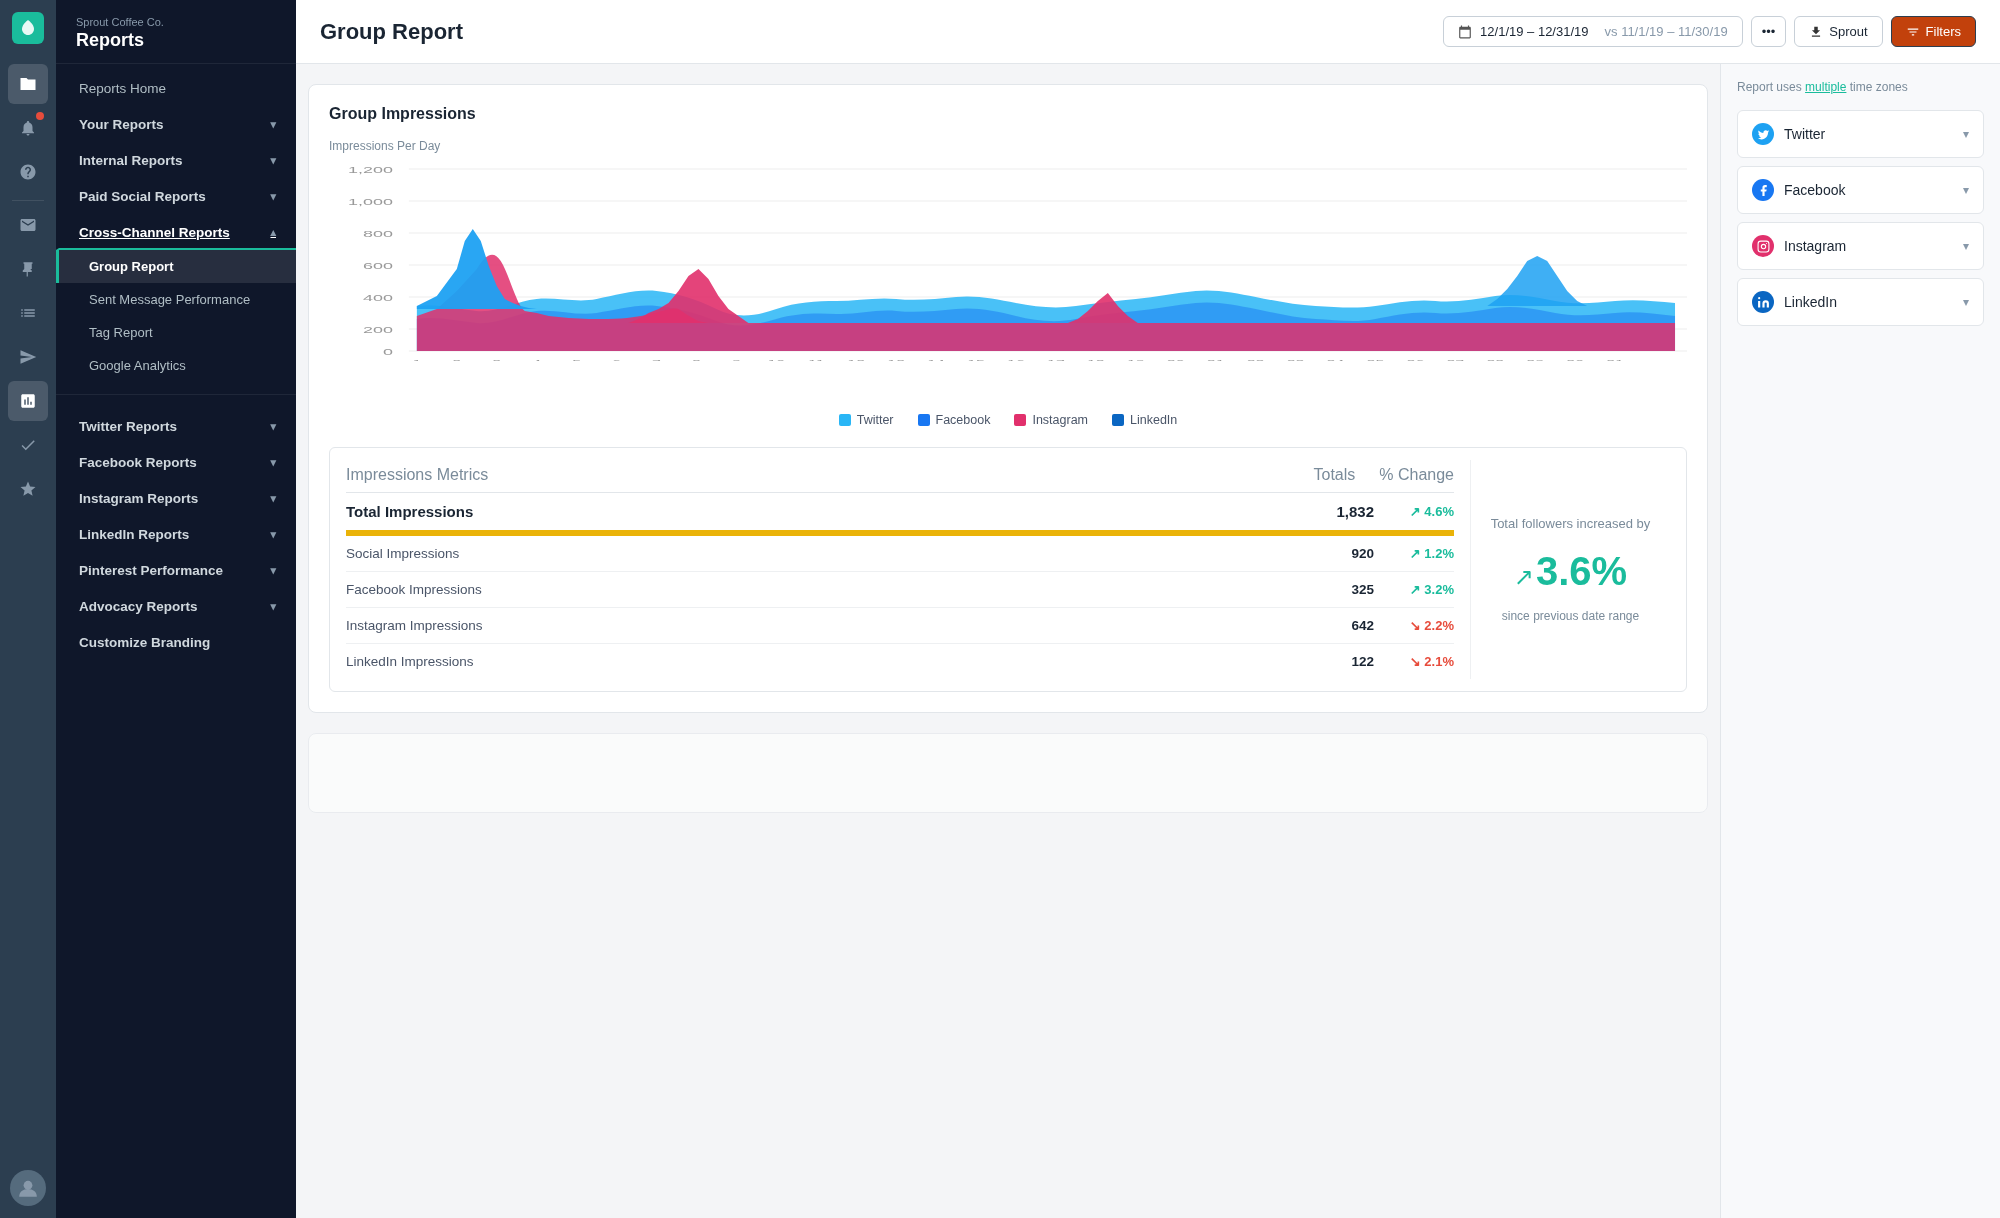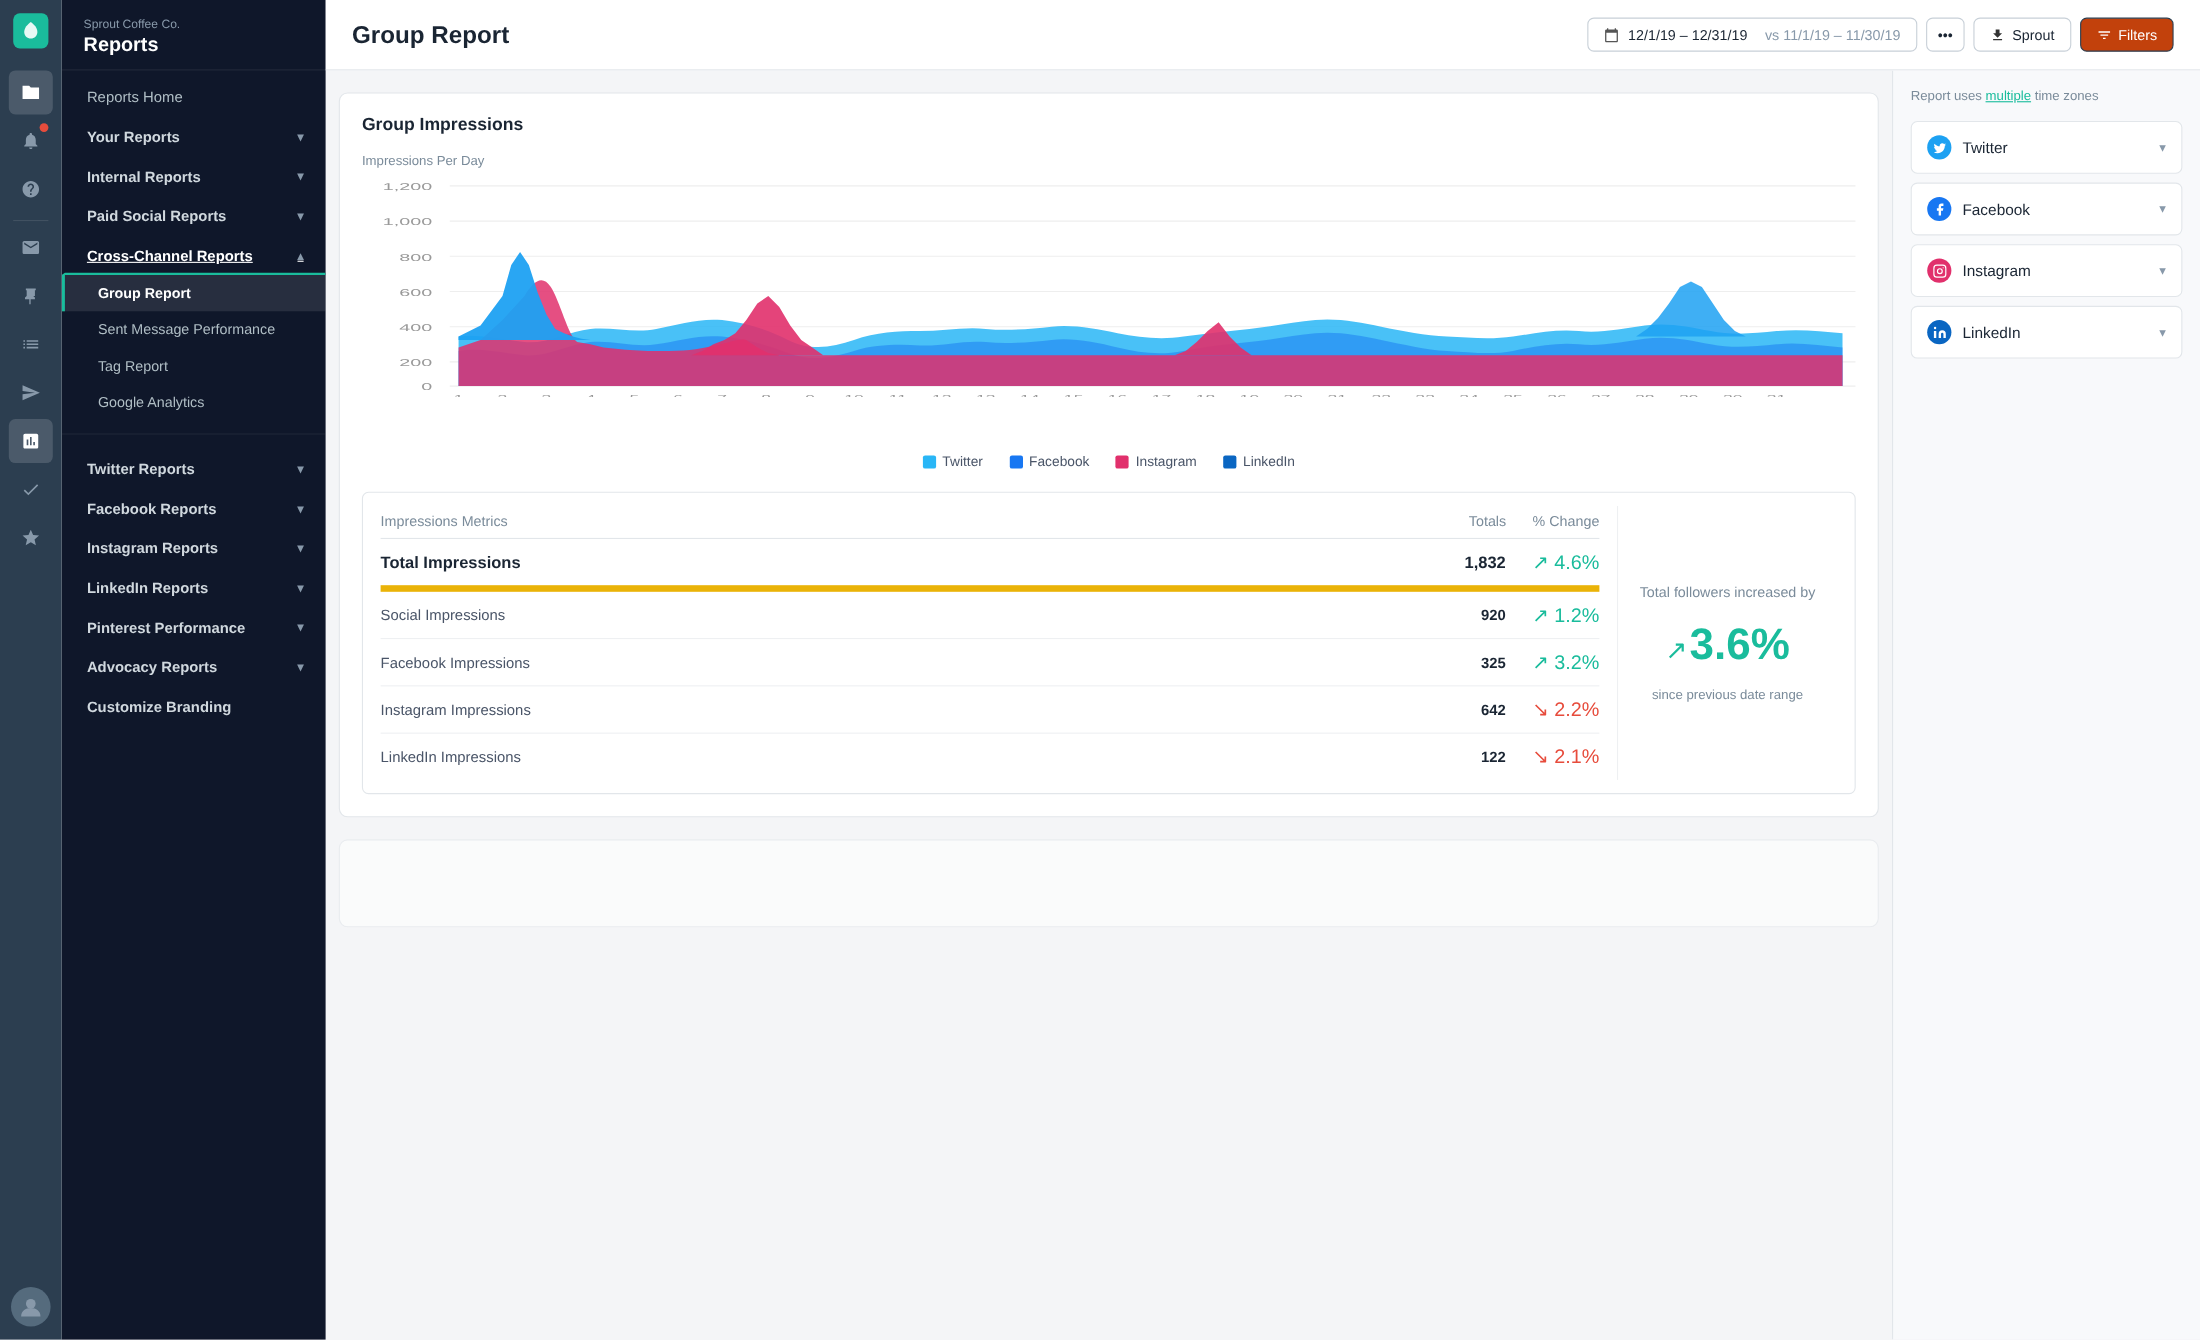--- a/index.html
+++ b/index.html
@@ -328,21 +328,21 @@
     .metrics-table {
       flex: 1;
     }
     .metrics-header-row {
       display: flex;
       justify-content: space-between;
       padding: 6px 0 8px;
       border-bottom: 1px solid #e2e6ea;
     }
     .metrics-header-cell {
-      font-size: 13px;
+      font-size: 16px;
       color: #7a8b9a;
       font-weight: 500;
     }
     .metrics-header-cell.right { text-align: right; }
     .metrics-row {
       display: flex;
       justify-content: space-between;
       align-items: center;
       padding: 10px 0;
       border-bottom: 1px solid #eef0f2;
@@ -368,23 +368,24 @@
       font-size: 13.5px;
       font-weight: 600;
       color: #1a2533;
       min-width: 48px;
       text-align: right;
     }
     .metrics-row.total-row .metrics-total {
       font-size: 15px;
     }
     .metrics-change {
-      font-size: 18px;
+      font-size: 13px;
       min-width: 56px;
       text-align: right;
+      font-weight: bold;
     }
     .change-up { color: #1abc9c; }
     .change-down { color: #e74c3c; }
 
     .followers-callout {
       width: 200px;
       display: flex;
       flex-direction: column;
       align-items: center;
       justify-content: center;

